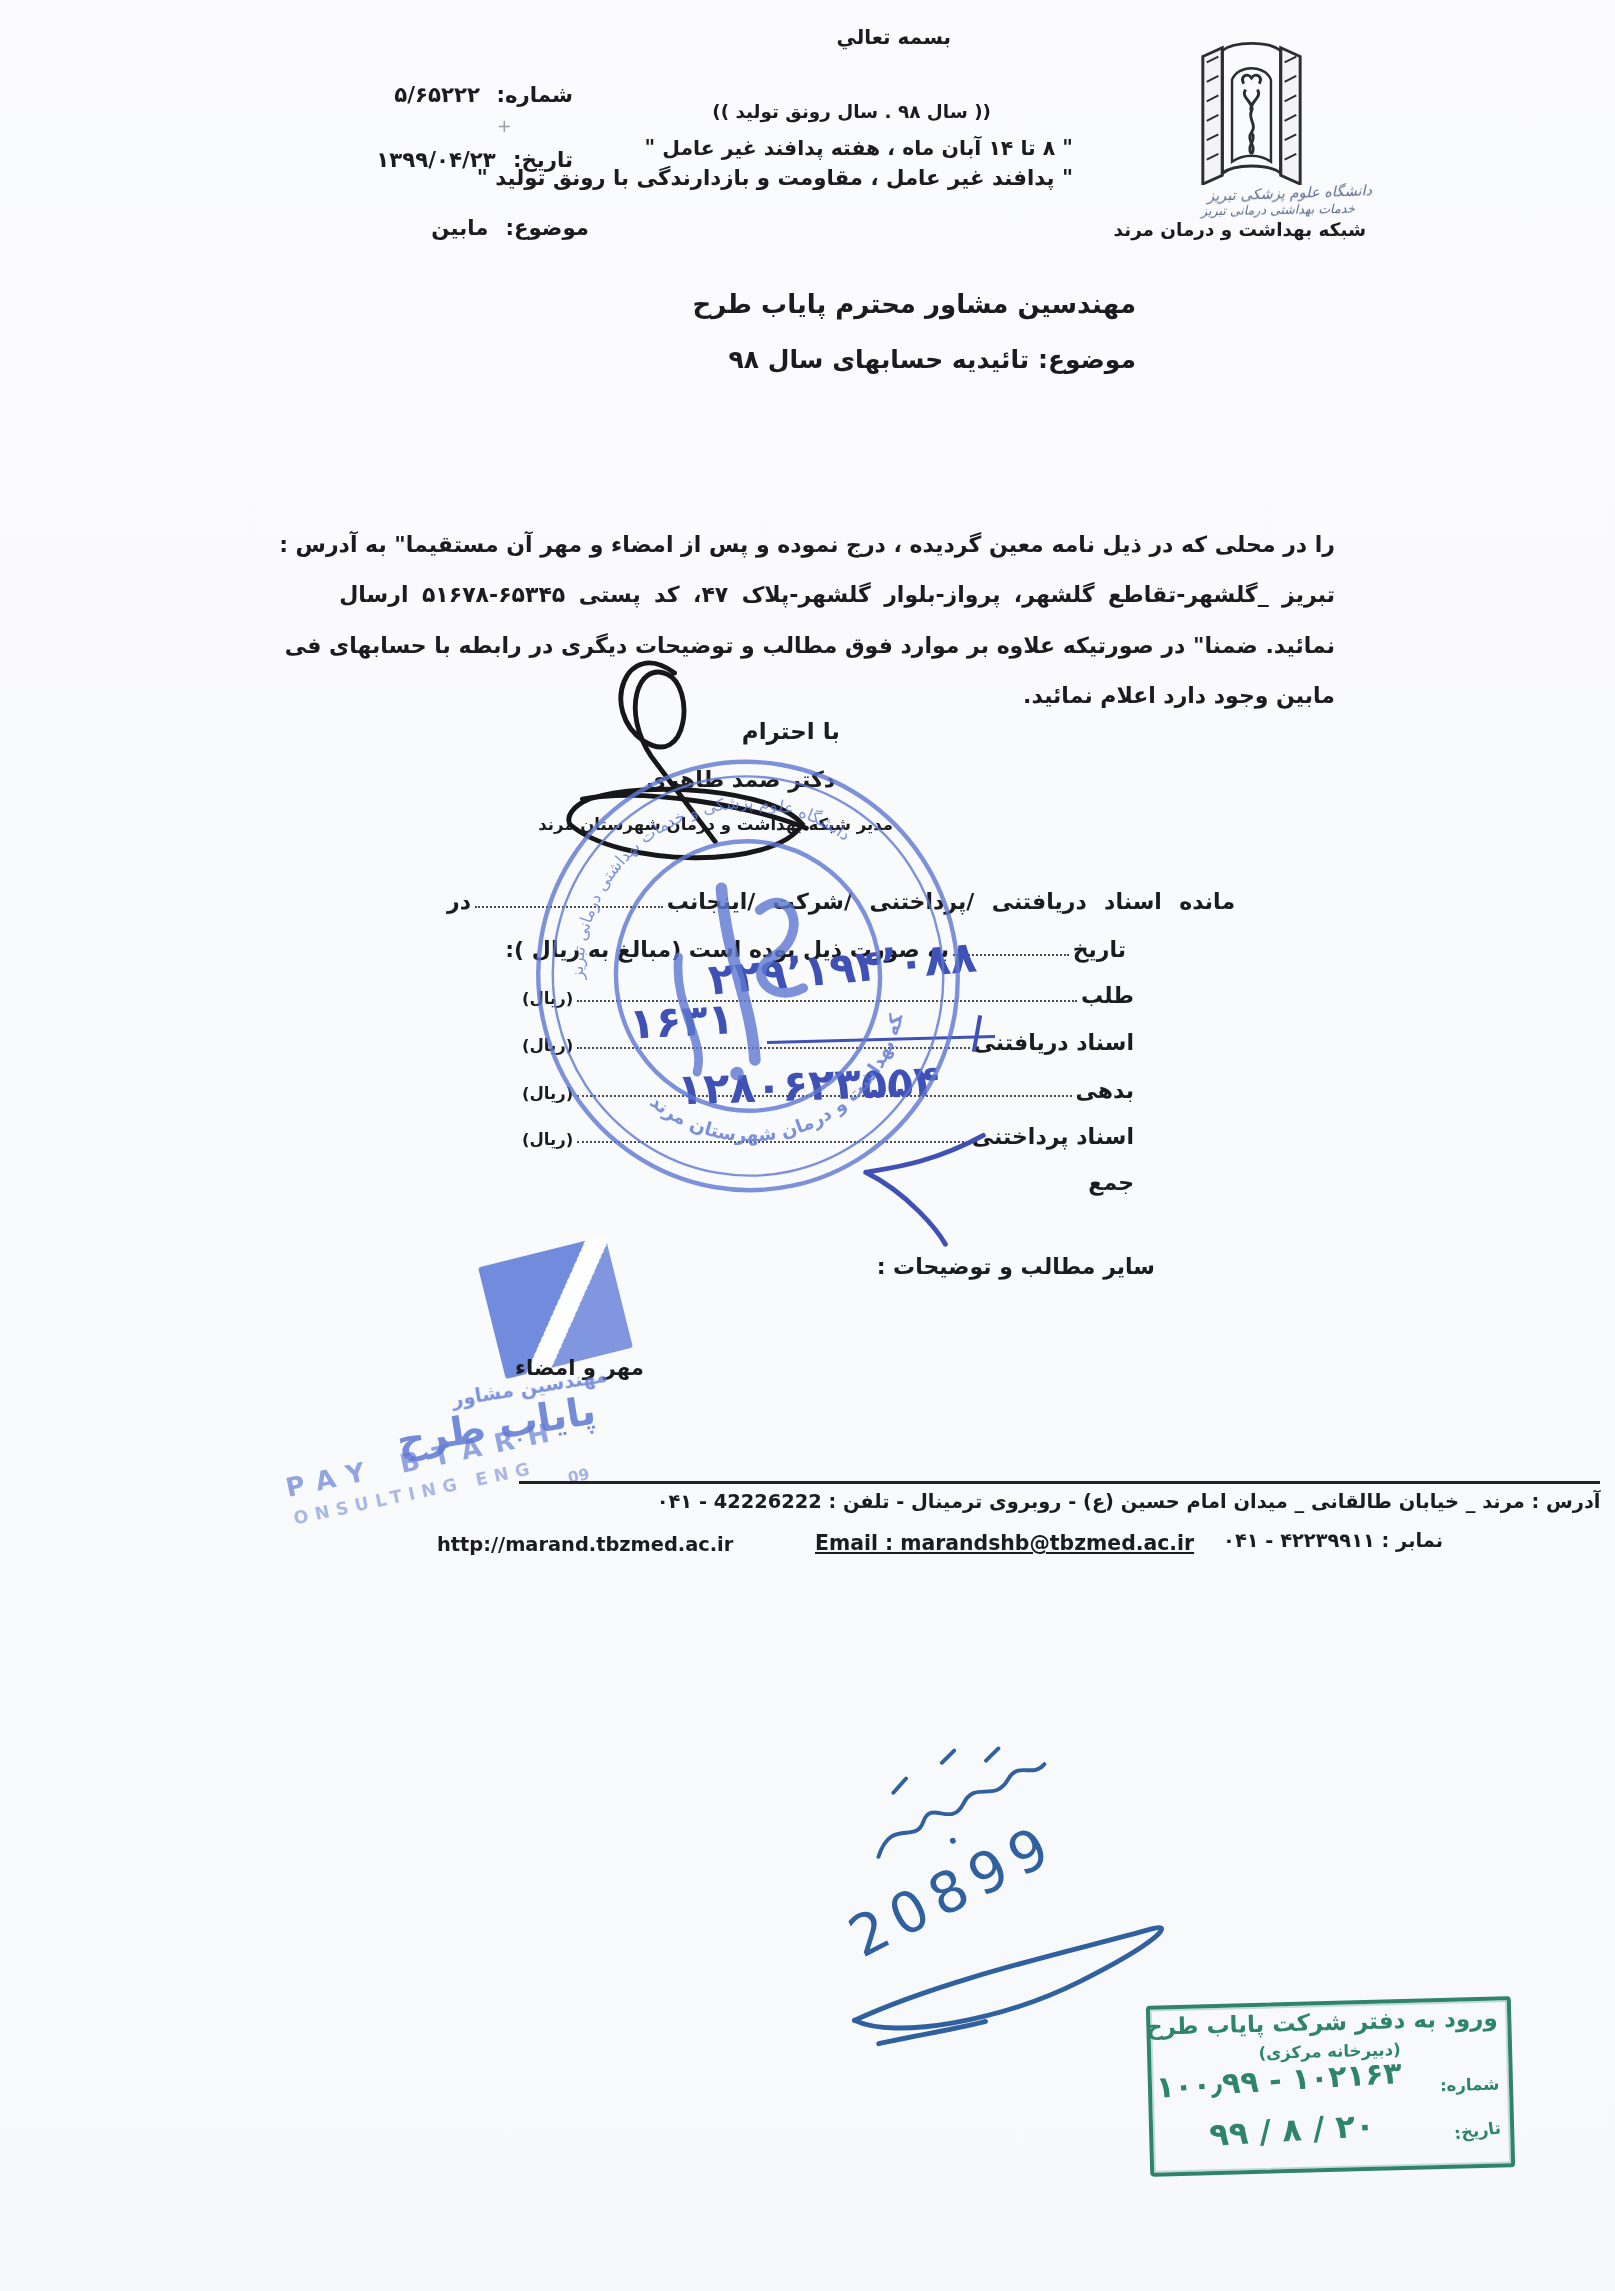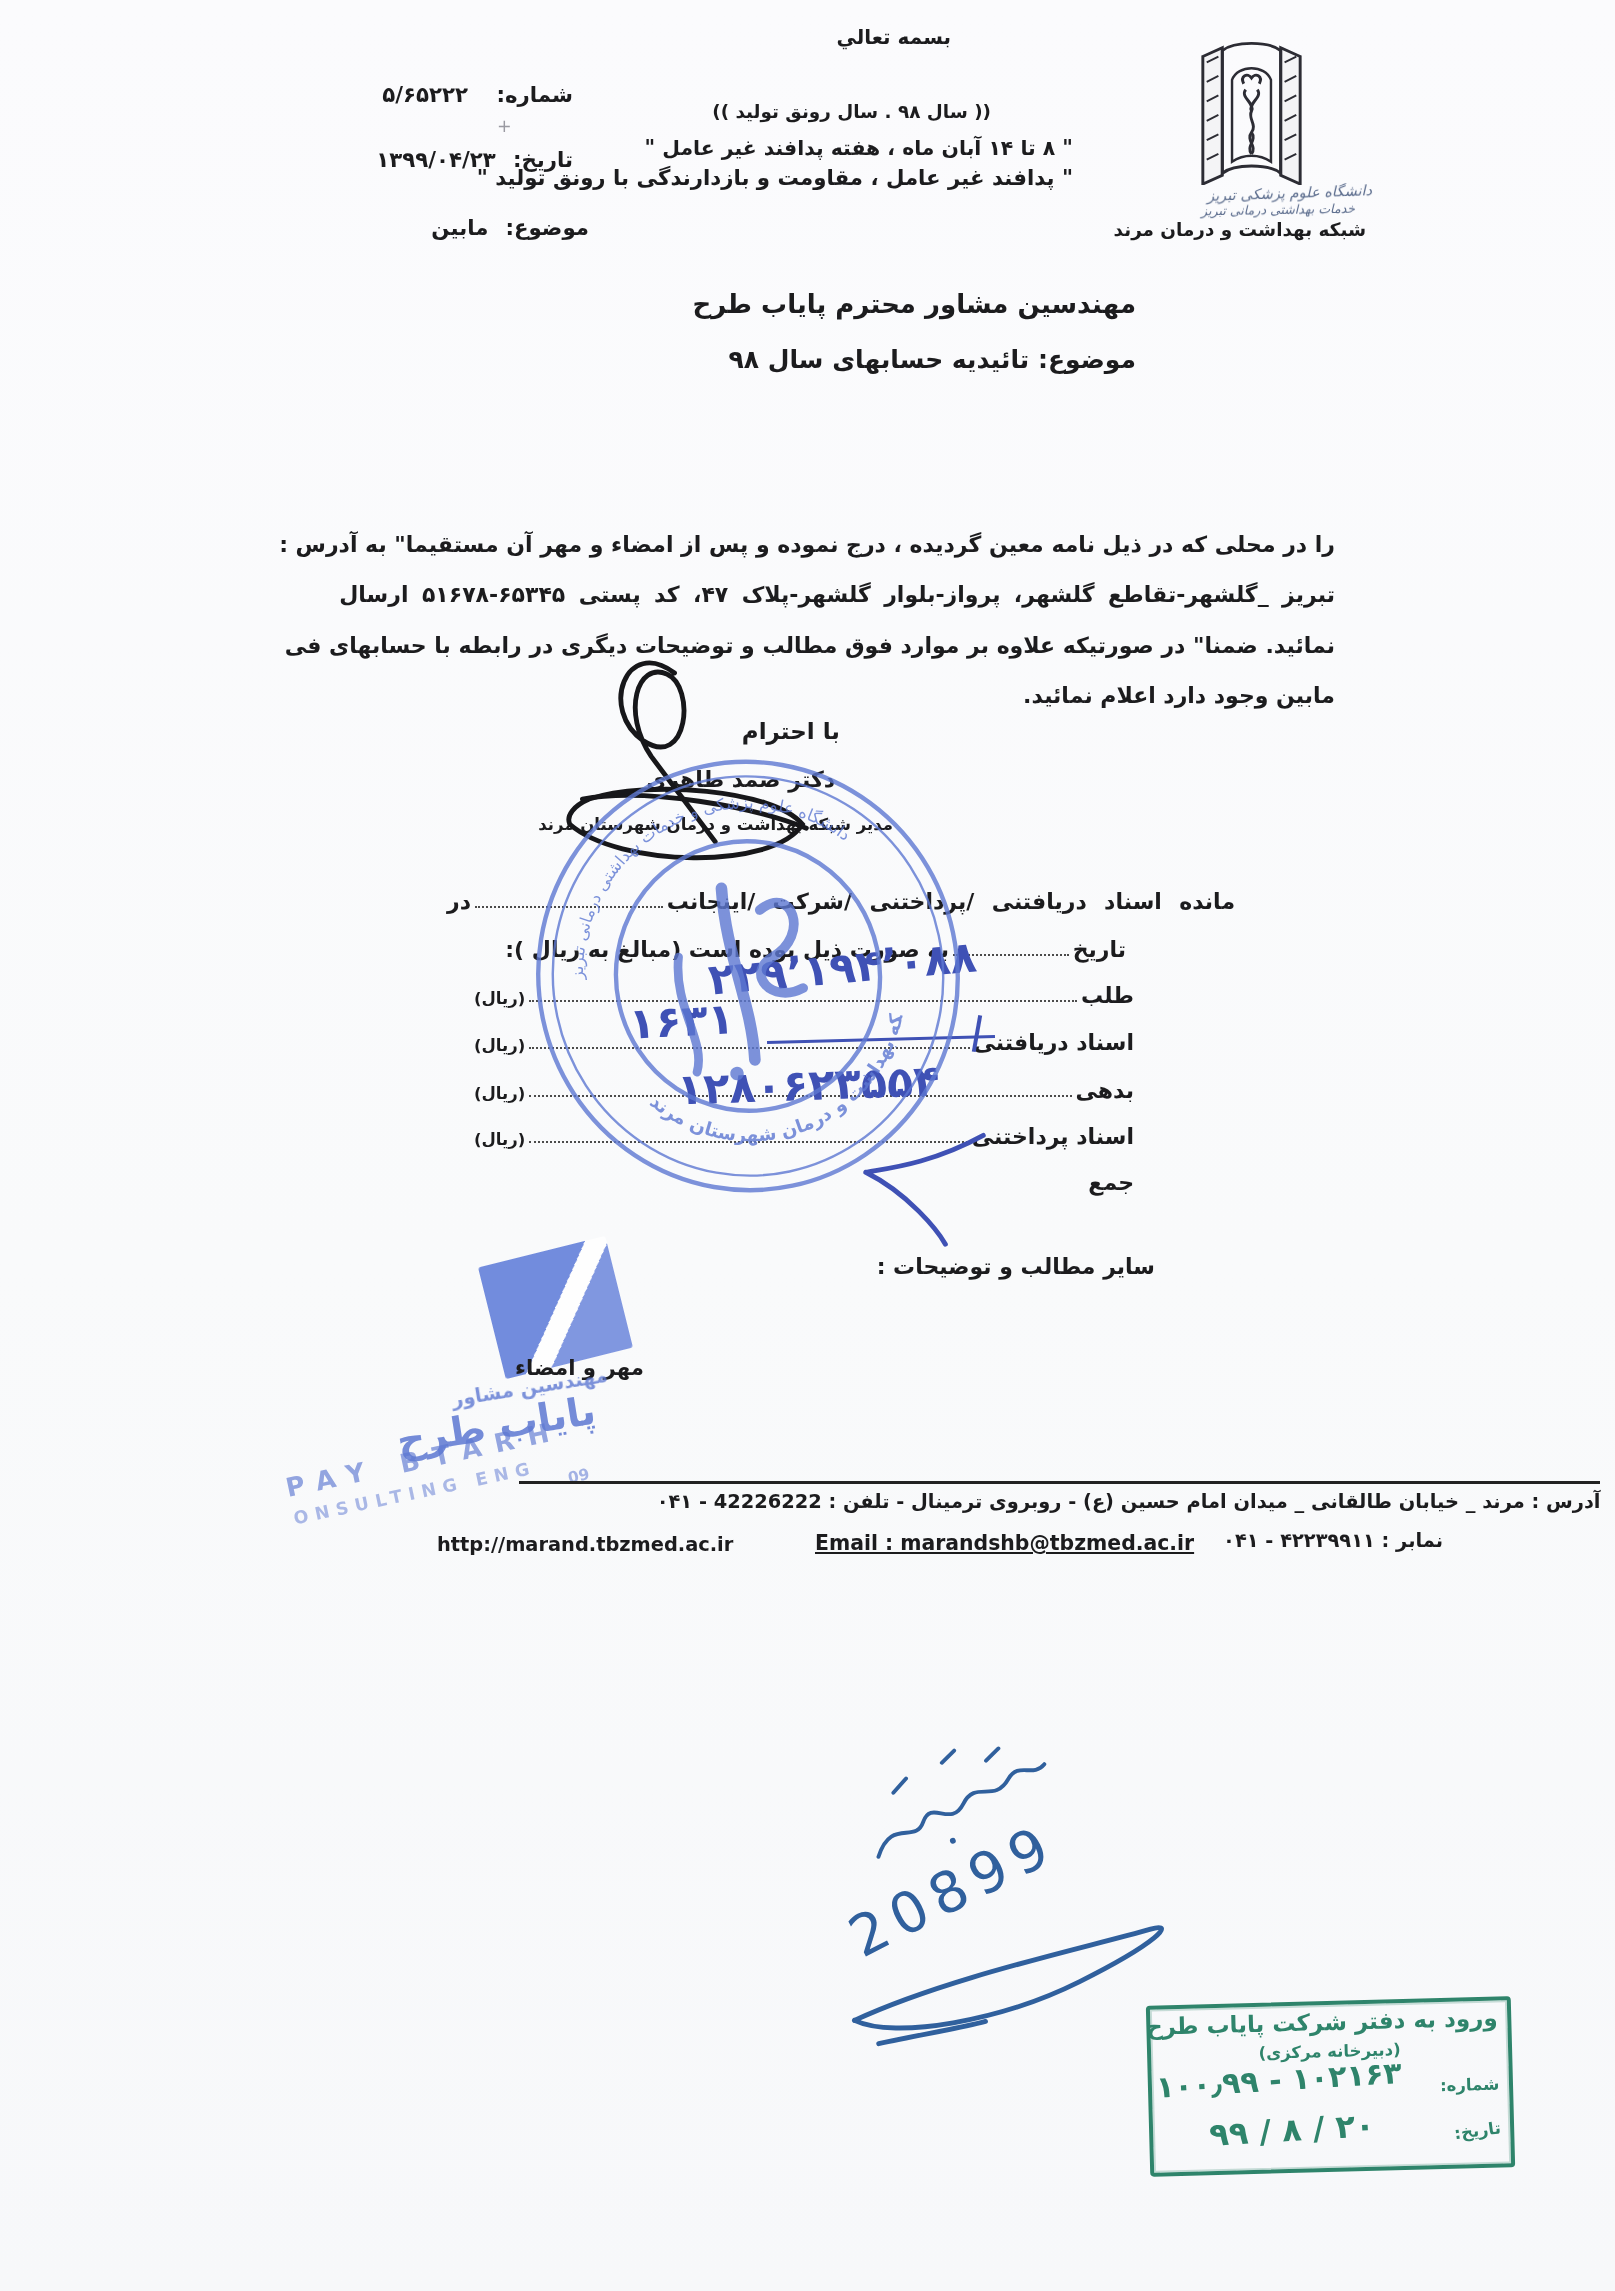--- a/index.html
+++ b/index.html
@@ -6,37 +6,37 @@
   .page{
     position:relative;width:1616px;height:2291px;margin:0 auto;
     background:linear-gradient(180deg,#fbfbfd 0%,#f9fafb 55%,#f7f8fa 100%);
     font-family:"DejaVu Sans",sans-serif;color:#1c1c1e;overflow:hidden;
   }
   .abs{position:absolute;}
   .rtl{direction:rtl;unicode-bidi:embed;}
   .b{font-weight:bold;}
   .flexline{display:flex;direction:rtl;align-items:flex-end;font-weight:bold;}
   .dots{flex:1;border-bottom:2.4px dotted #4b4b4b;margin:0 3.9px 5.8px 3.9px;height:1.9px;}
-  .rial{font-size:16.5px;font-weight:bold;white-space:nowrap;}
+  .rial{font-size:16.5px;font-weight:bold;white-space:nowrap;margin-left:48px;}
   .hand-blue{color:#3f51b5;font-weight:bold;white-space:nowrap;}
   .stampblue{color:#5d78d2;}
   .callig{color:#5a6b8c;filter:blur(0.4px);font-style:italic;}
   .entry-stamp{border:4.9px solid #1e7b5f;border-radius:3.9px;box-shadow:inset 0 0 0 1.9px rgba(30,123,95,.25);color:#1e7b5f;opacity:.92;}
   .nowrap{white-space:nowrap;}
 </style>
 </head>
 <body>
 
 <div class="page">
 
   <div class="abs rtl b" style="left:776px;top:25px;width:175px;text-align:right;font-size:20px">بسمه تعالي</div>
 
   <div class="abs rtl b nowrap" style="right:1043px;top:82px;font-size:21.3px">
     <span>شماره:</span>
-    <span style="margin-right:21px">۵/۶۵۲۲۲</span>
+    <span style="margin-right:9px">۵/۶۵۲۲۲</span>
   </div>
   <div class="abs" style="left:497px;top:116px;color:#9a9aa2;font-size:17.5px">+</div>
   <div class="abs rtl b nowrap" style="right:1043px;top:147px;font-size:21.3px">
     <span>تاریخ:</span>
     <span style="margin-right:9.7px">۱۳۹۹/۰۴/۲۳</span>
   </div>
   <div class="abs rtl b nowrap" style="right:1027px;top:215px;font-size:21.3px">
     <span>موضوع:</span>
     <span style="margin-right:9.7px">مابین</span>
   </div>

